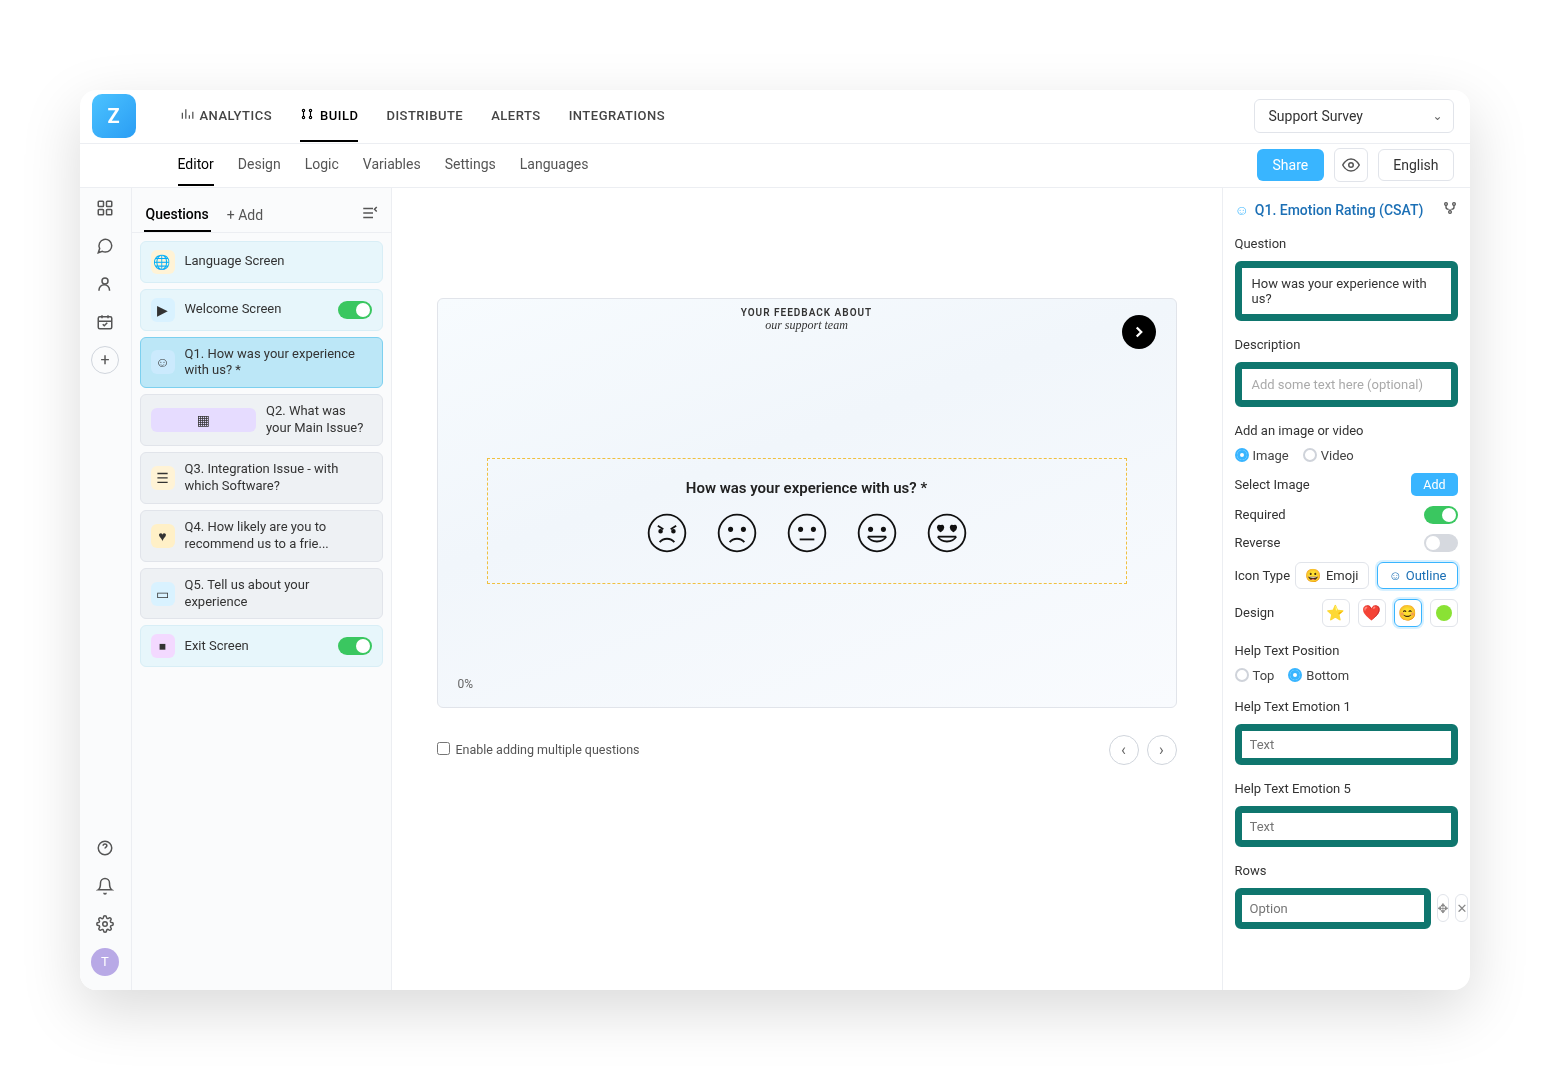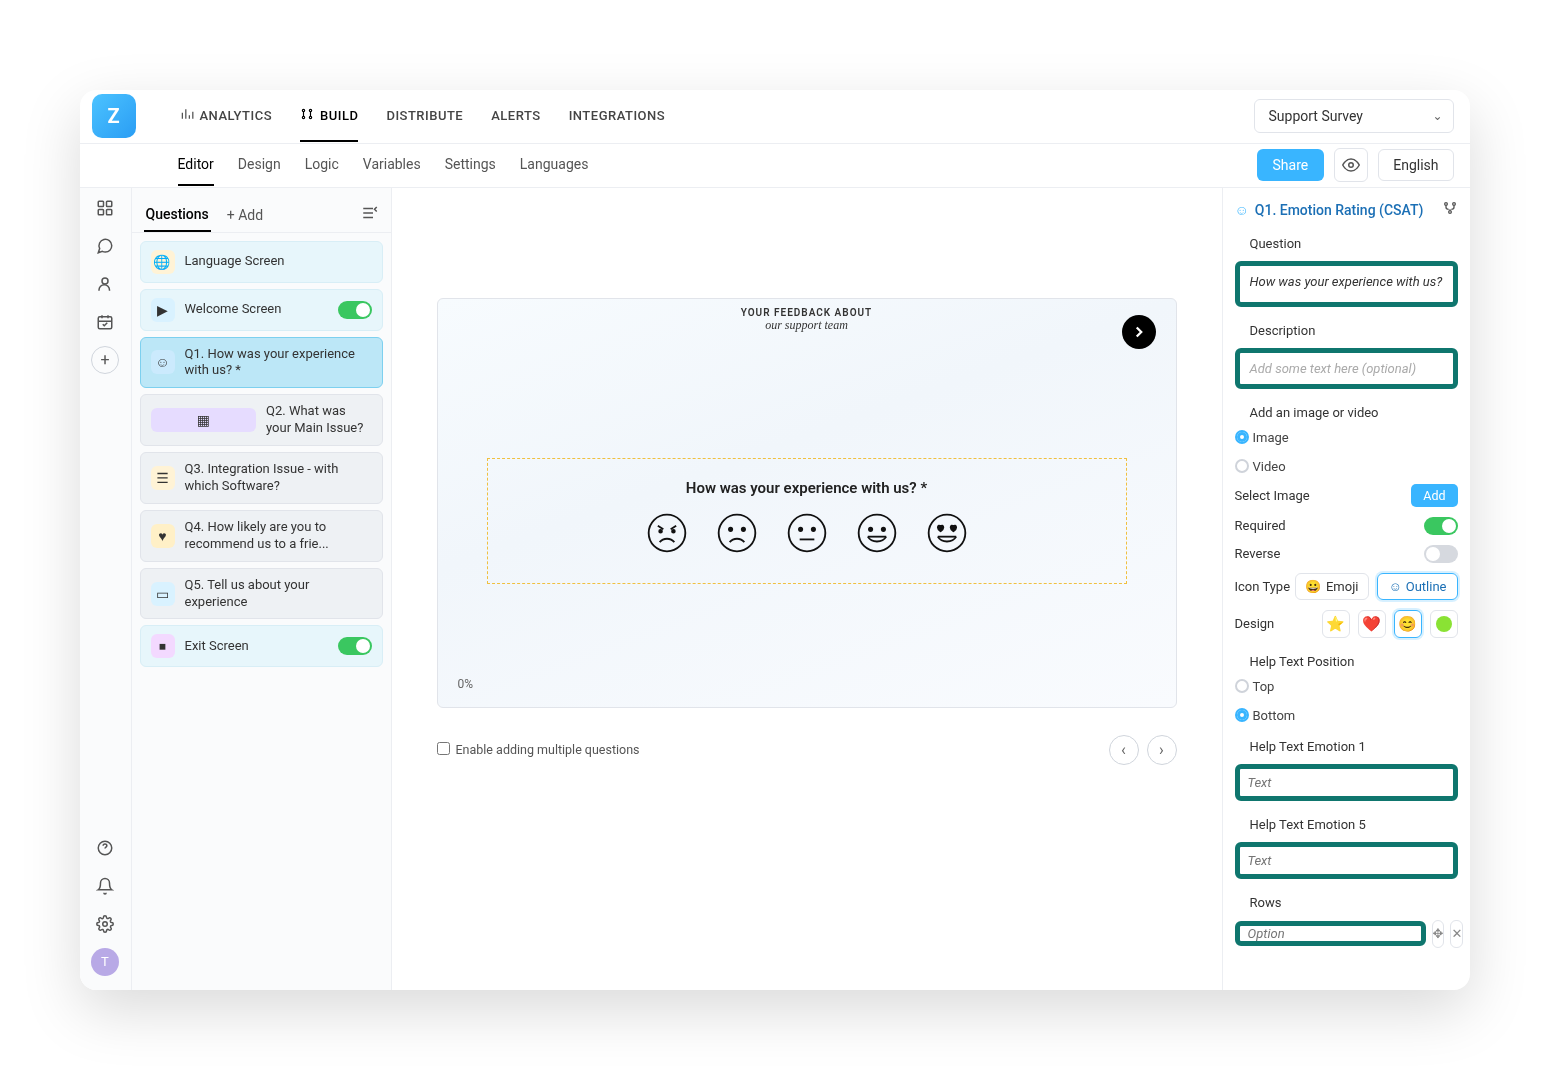--- a/index.html
+++ b/index.html
@@ -59,24 +59,24 @@
 .qtext { font-size:15px; font-weight:600; color:#222; margin-bottom:14px; }
 .emotes { display:flex; gap:26px; justify-content:center; }
 .emote { width:44px; height:44px; }
 .progress { position:absolute; left:20px; bottom:16px; font-size:12px; color:#666; }
 .below-row { display:flex; align-items:center; width:740px; margin-top:16px; }
 .cb-row { display:flex; align-items:flex-start; gap:6px; font-size:12.5px; color:#555; }
 .navbtn { width:30px; height:30px; border:1px solid #d0d5dc; border-radius:50%; display:flex;align-items:center;justify-content:center; cursor:pointer; color:#666; margin-left:8px; }
 .rpanel { width:248px; border-left:1px solid #eceef2; padding:12px 12px 18px 12px; display:flex; flex-direction:column; gap:10px; overflow-y:auto; font-size:13px; color:#333; }
 .rhead { display:flex; align-items:center; gap:6px; font-size:14px; font-weight:500; color:#1b6fb5; }
 .rhead-icon { color:#39b5ff; }
-.field-label { font-size:13px; color:#333; margin-top:6px;margin-left:15px; }
-.tbox { border:5px solid #0f766e; border-radius:6px; padding:8px 10px; font-size:13px; color:#333; min-height:46px; background:#fff;font-style:italic; }
+.field-label { font-size:13px; color:#333; margin-top:6px; }
+.tbox { border:7px solid #0f766e; border-radius:6px; padding:8px 10px; font-size:13px; color:#333; min-height:46px; background:#fff; }
 .tbox.small { min-height:32px; color:#aaa; }
-.radio-row { display:flex; gap:14px; font-size:13px; color:#444;flex-direction:column; }
+.radio-row { display:flex; gap:14px; font-size:13px; color:#444; }
 .radio { display:flex; align-items:center; gap:4px; }
 .rcircle { width:14px; height:14px; border:2px solid #cfd3da; border-radius:50%; }
 .rcircle.sel { border-color:#39b5ff; box-shadow: inset 0 0 0 3px #39b5ff; }
 .add-pill { background:#39b5ff; color:#fff; border:none; padding:4px 12px; border-radius:5px; font-size:12.5px; cursor:pointer; }
 .row-flex { display:flex; align-items:center; justify-content:space-between; }
 .toggle-off { width:34px; height:18px; background:#d6d9df; border-radius:10px; position:relative; }
 .toggle-off::after { content:""; width:14px; height:14px; background:#fff; border-radius:50%; position:absolute; left:2px; top:2px; }
 .icon-choice { display:flex; gap:8px; }
 .choice { border:1px solid #e1e4ea; border-radius:6px; padding:5px 10px; font-size:13px; display:flex; align-items:center; gap:4px; cursor:pointer; }
 .choice.sel { border-color:#39b5ff; color:#1b6fb5; box-shadow:0 0 0 2px rgba(57,181,255,.2); }
@@ -393,20 +393,20 @@
       </div>
 
       <div class="field-label">Help Text Emotion 1</div>
       <input class="tbox small" style="min-height: auto; padding: 6px 8px;" placeholder="Text">
 
       <div class="field-label">Help Text Emotion 5</div>
       <input class="tbox small" style="min-height: auto; padding: 6px 8px;" placeholder="Text">
 
       <div class="field-label">Rows</div>
       <div class="row-option">
-        <input class="tbox" style="min-height: auto; padding: 0 8px;" placeholder="Option">
+        <input class="tbox" style="min-height: auto; padding: 6px 8px;" placeholder="Option">
         <div class="row-btn">✥</div>
         <div class="row-btn">✕</div>
       </div>
     </div>
 
   </div>
 </div>
 
 </body></html>

